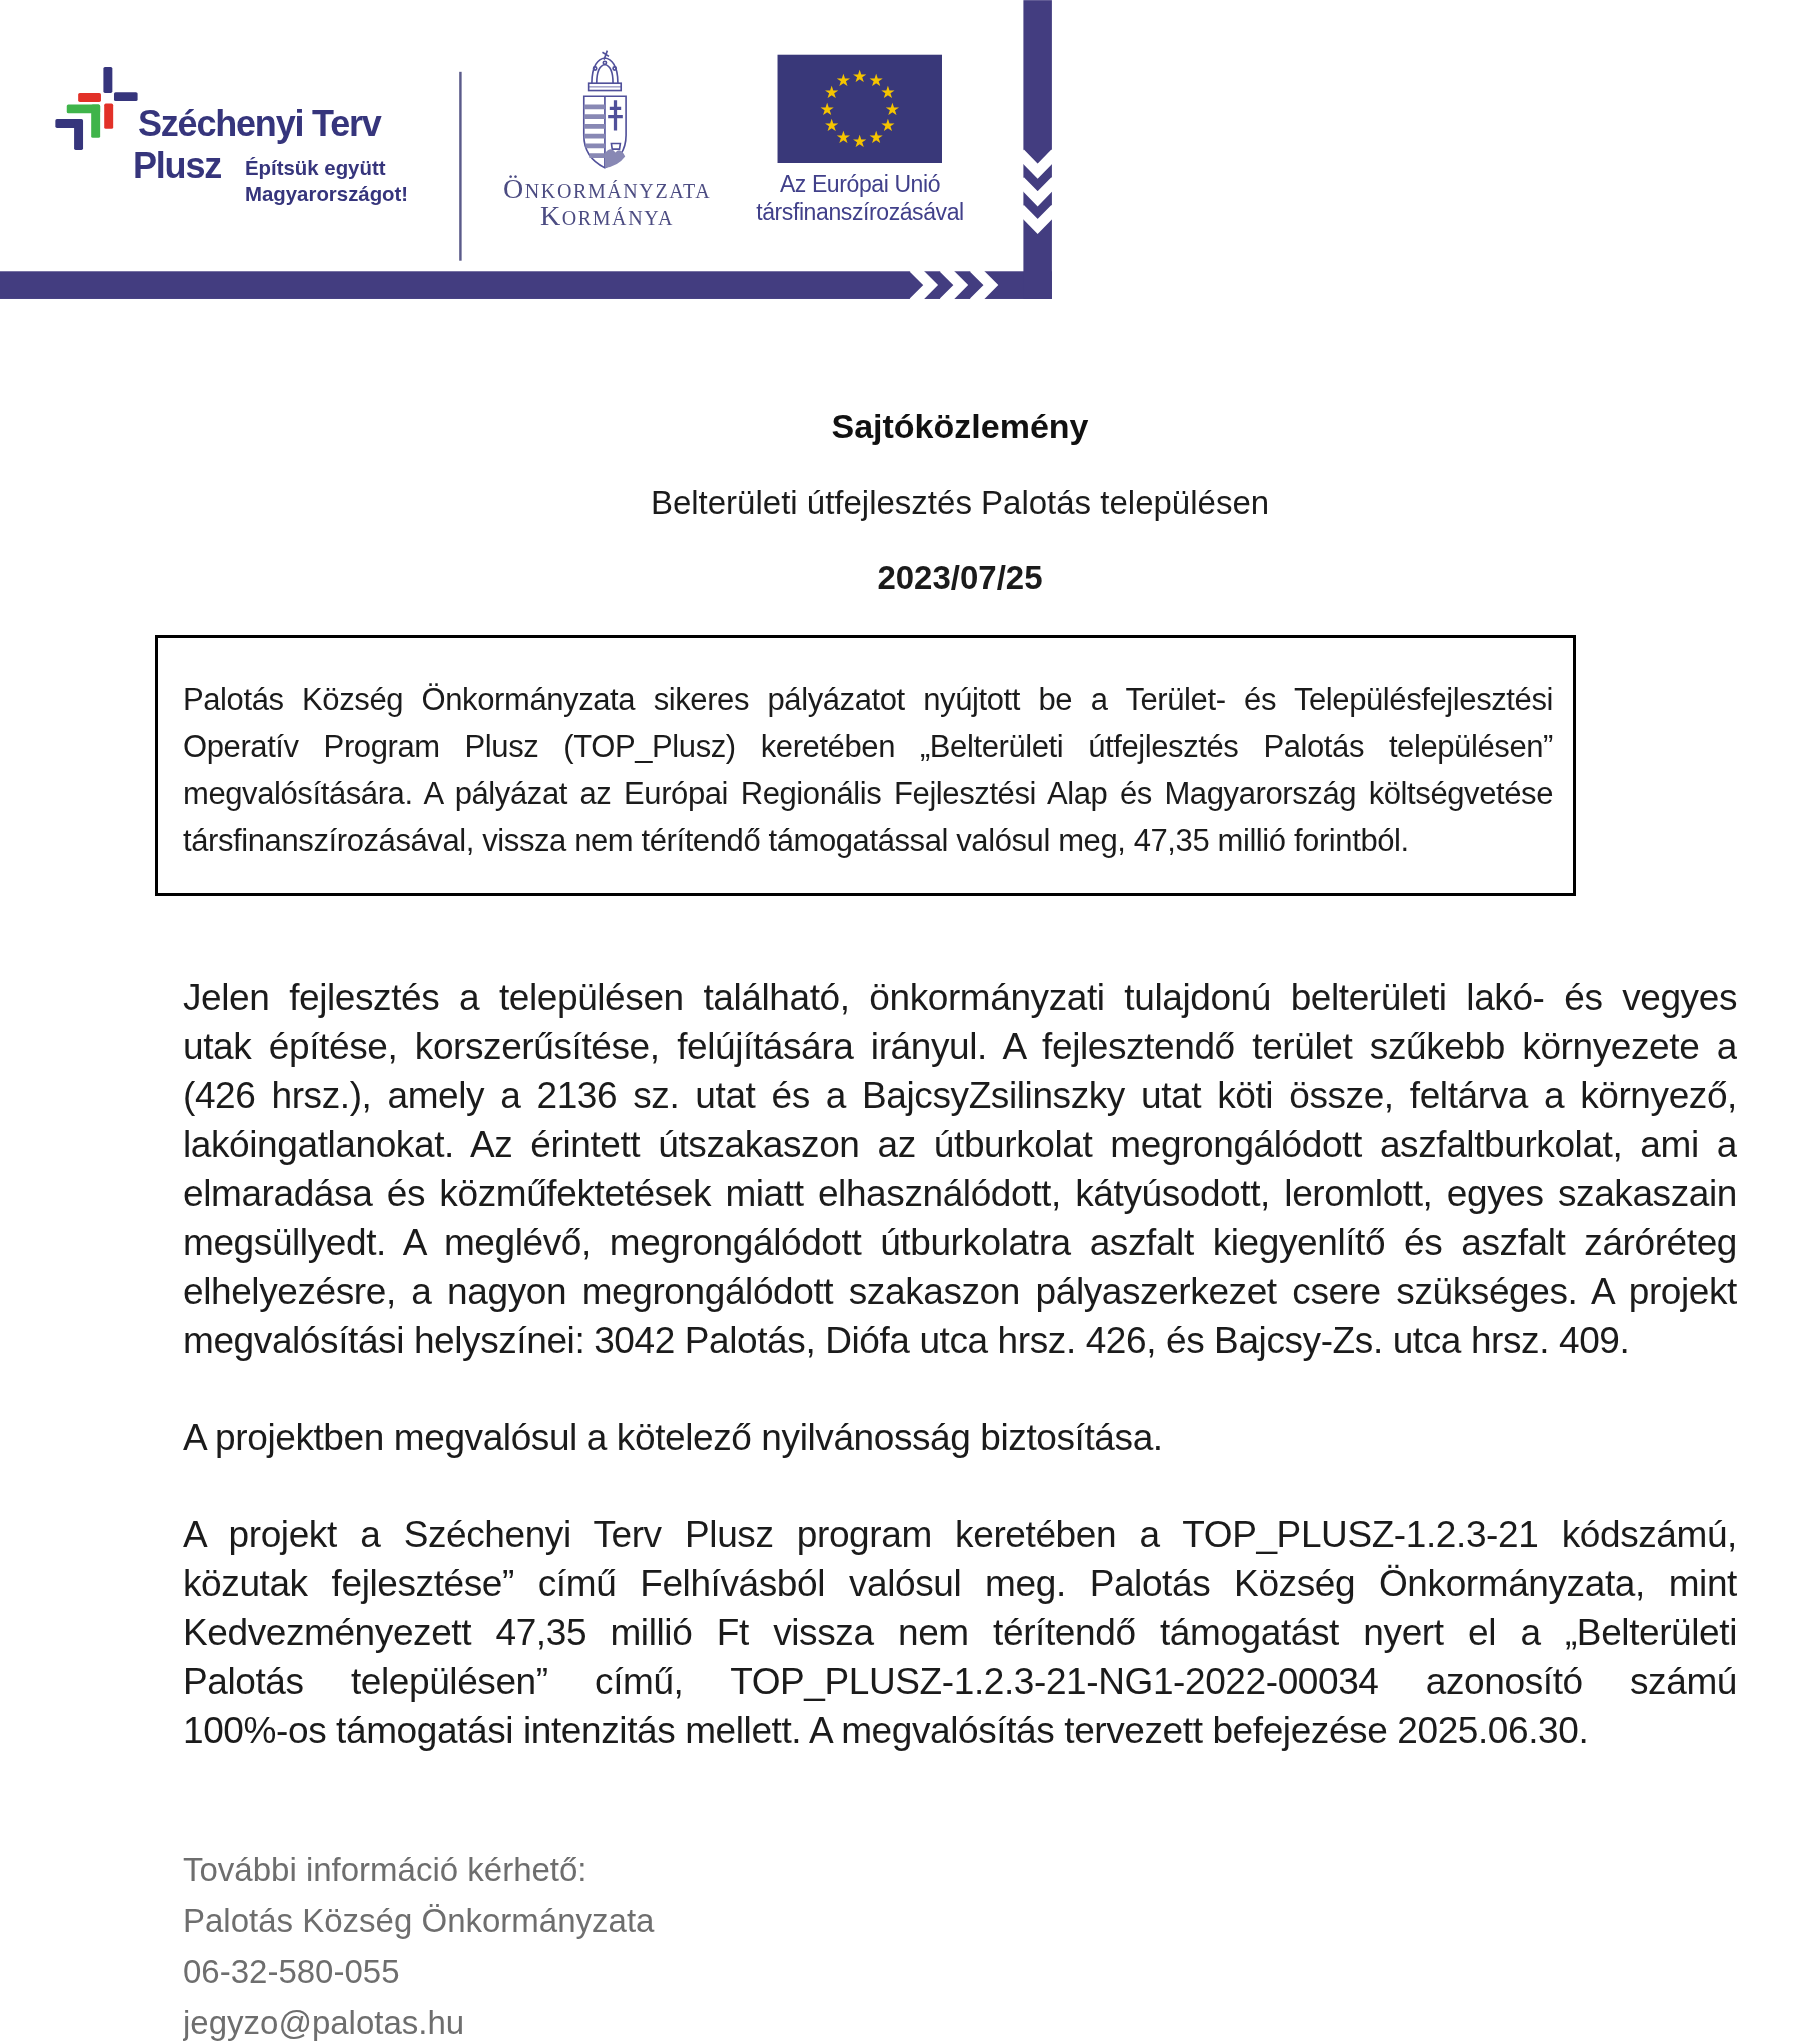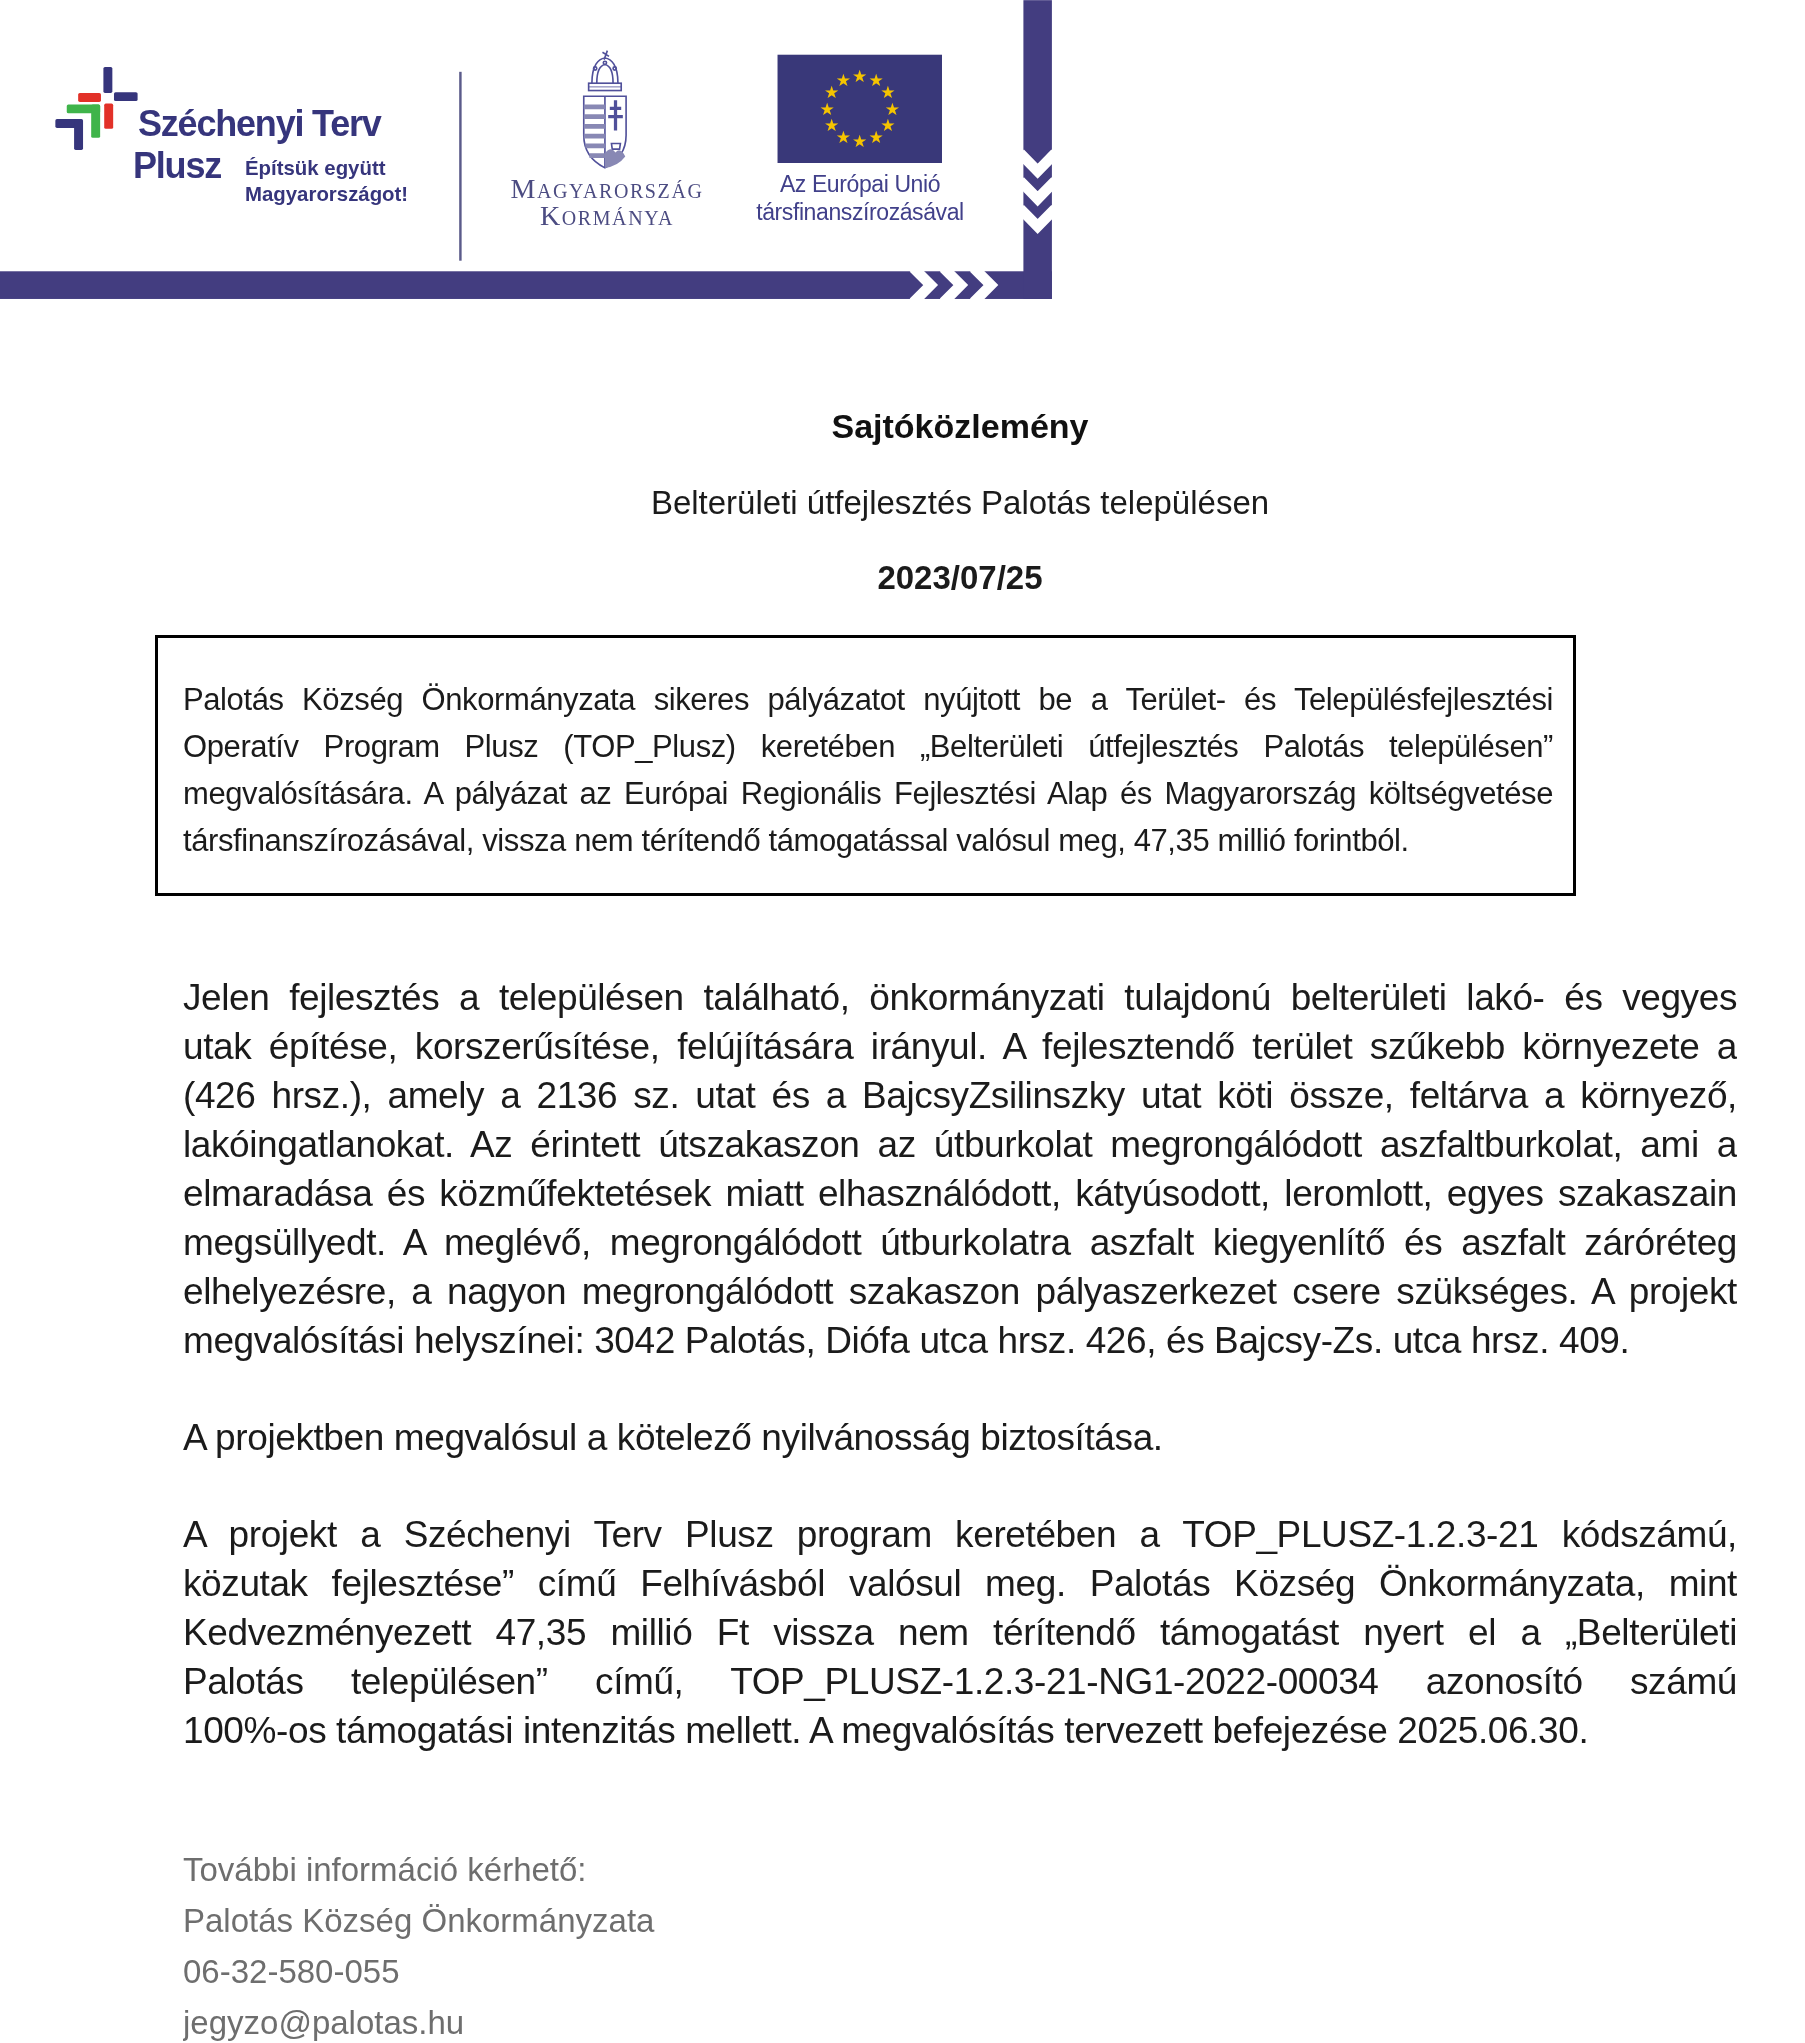--- a/index.html
+++ b/index.html
@@ -118,21 +118,21 @@
         <path d="M1253,256 L1274.5,278 L1296,256"></path>
       </g>
     </g>
   </svg>
 
   <div class="hdr-text" id="st-line1">Széchenyi Terv</div>
   <div class="hdr-text" id="st-line2">Plusz</div>
   <div class="hdr-text" id="st-tag1">Építsük együtt</div>
   <div class="hdr-text" id="st-tag2">Magyarországot!</div>
 
-  <div class="gov-line" id="gov-line1">Magyarország</div>
+  <div class="gov-line" id="gov-line1">Önkormányzata</div>
   <div class="gov-line" id="gov-line2">Kormánya</div>
 
   <div class="eu-line" id="eu-line1">Az Európai Unió</div>
   <div class="eu-line" id="eu-line2">társfinanszírozásával</div>
 
   <div class="center-line" id="doc-title">Sajtóközlemény</div>
   <div class="center-line" id="doc-subtitle">Belterületi útfejlesztés Palotás településen</div>
   <div class="center-line" id="doc-date">2023/07/25</div>
 
   <div id="lead-box">

